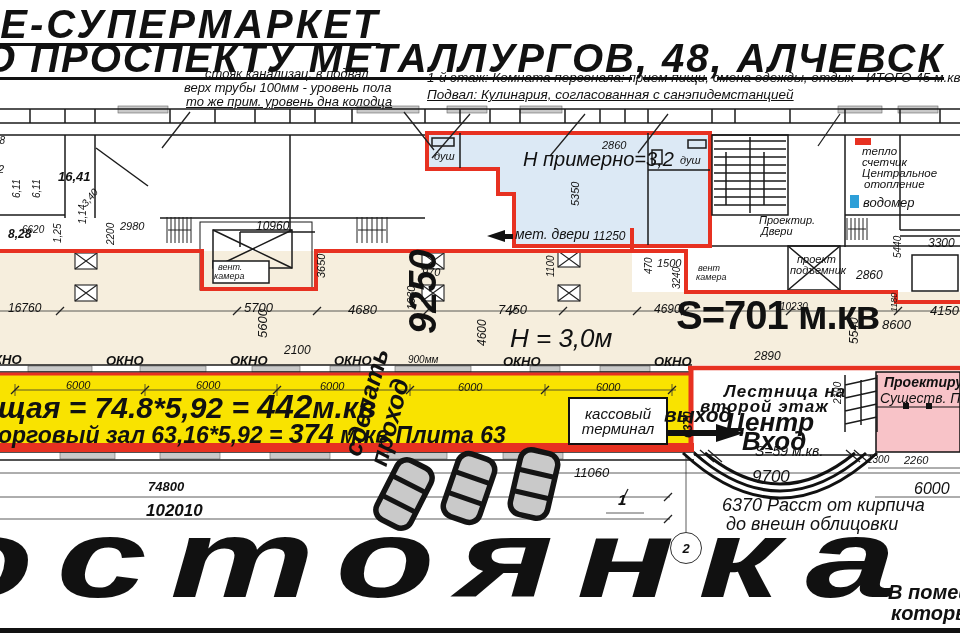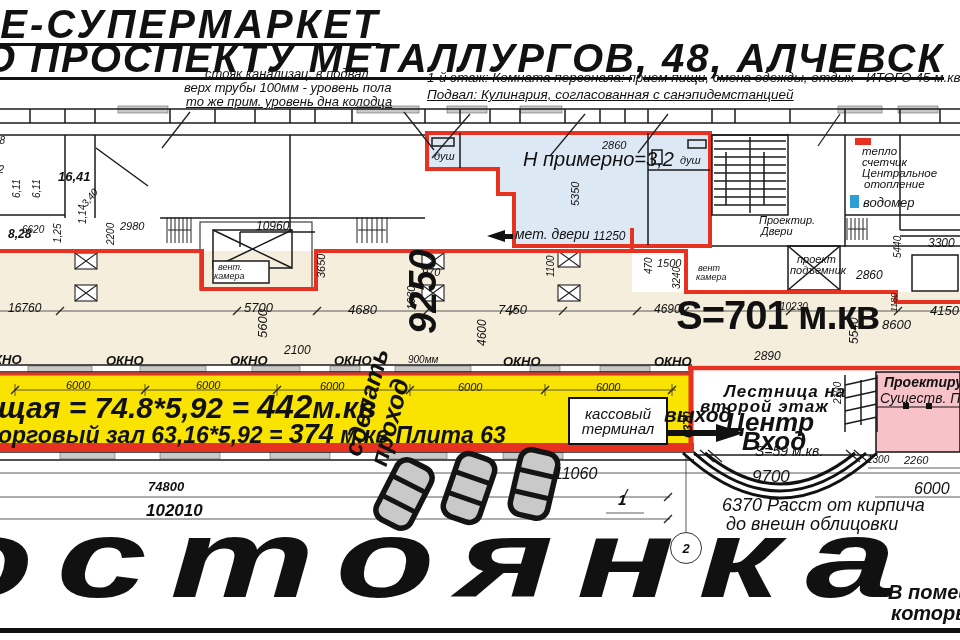--- a/index.html
+++ b/index.html
@@ -212,20 +212,21 @@
 <div class="lb n rt" style="left:256px;top:338px;font-size:13px;">5600</div>
 <div class="lb n" style="left:284px;top:344px;font-size:12px;">2100</div>
 <div class="lb n rt" style="left:316px;top:278px;font-size:11px;">3650</div>
 <div class="lb n" style="left:422px;top:267px;font-size:11px;">970</div>
 <div class="lb n rt" style="left:406px;top:310px;font-size:11px;">1630</div>
 <div class="lb n" style="left:348px;top:303px;font-size:13px;">4680</div>
 <div class="lb n" style="left:498px;top:303px;font-size:13px;">7450</div>
 <div class="lb n rt" style="left:476px;top:346px;font-size:12px;">4600</div>
 <div class="lb n" style="left:408px;top:355px;font-size:10px;">900мм</div>
 <div class="lb n rt" style="left:546px;top:277px;font-size:10px;">1100</div>
+<div class="lb n" style="left:510px;top:325px;font-size:26px;">Н = 3,0м</div>
 <div class="lb n rt" style="left:644px;top:274px;font-size:10px;">470</div>
 <div class="lb n" style="left:657px;top:258px;font-size:11px;">1500</div>
 <div class="lb n rt" style="left:672px;top:289px;font-size:10px;">3240</div>
 <div class="lb n" style="left:698px;top:264px;font-size:9px;">вент</div>
 <div class="lb n" style="left:696px;top:273px;font-size:9px;">камера</div>
 <div class="lb n" style="left:797px;top:254px;font-size:11px;">проект</div>
 <div class="lb n" style="left:790px;top:265px;font-size:11px;">подъемник</div>
 <div class="lb n" style="left:856px;top:269px;font-size:12px;">2860</div>
 <div class="lb n" style="left:654px;top:303px;font-size:12px;">4690</div>
 <div class="lb n" style="left:780px;top:302px;font-size:10px;">10230</div>
@@ -272,21 +273,21 @@
 <div class="lb n rt" style="left:833px;top:404px;font-size:10px;">2100</div>
 <div class="lb" style="left:884px;top:375px;font-size:14px;">Проектируе</div>
 <div class="lb n" style="left:880px;top:391px;font-size:14px;">Существ. П</div>
 
 <div class="lb n" style="left:867px;top:455px;font-size:10px;">1300</div>
 <div class="lb n" style="left:904px;top:455px;font-size:11px;">2260</div>
 <div class="lb n" style="left:914px;top:481px;font-size:16px;">6000</div>
 <div class="lb n" style="left:752px;top:468px;font-size:17px;">9700</div>
 <div class="lb n" style="left:722px;top:496px;font-size:18px;">6370 Расст от кирпича</div>
 <div class="lb n" style="left:726px;top:515px;font-size:18px;">до внешн облицовки</div>
-<div class="lb n" style="left:554px;top:466px;font-size:16px;">11060</div>
+<div class="lb n" style="left:554px;top:466px;font-size:13px;padding-left:20px;">11060</div>
 <div class="lb" style="left:148px;top:480px;font-size:13px;">74800</div>
 <div class="lb" style="left:146px;top:502px;font-size:17px;">102010</div>
 <div class="lb" style="left:618px;top:492px;font-size:15px;">1</div>
 <div class="axiscircle">
       <span class="lb" style="position:static;font-size:13px;">2</span>
     </div>
 
 <div class="lb park" style="left:-66px;top:503px;font-size:112px;">остоянка</div>
 <div class="lb" style="left:888px;top:582px;font-size:20px;font-weight:800;">В помещени</div>
 <div class="lb" style="left:891px;top:603px;font-size:20px;font-weight:800;">которые</div>

